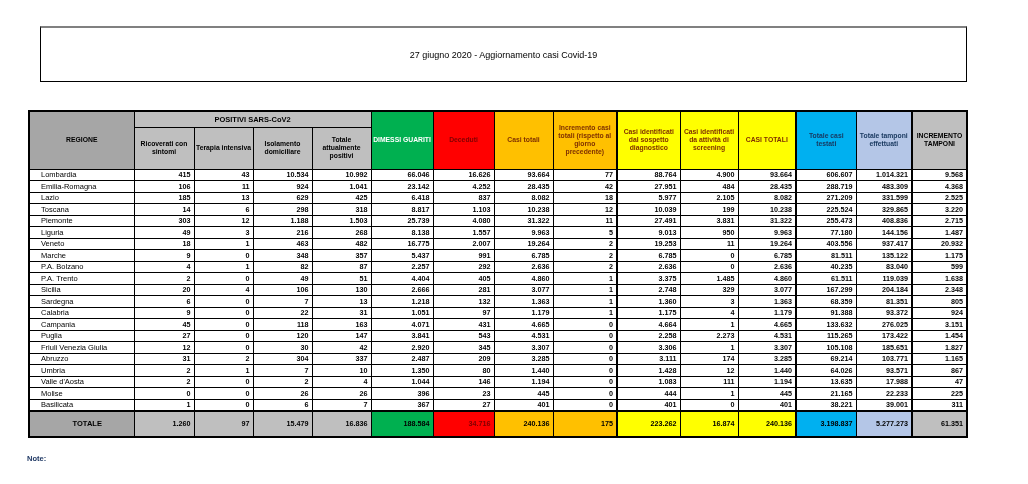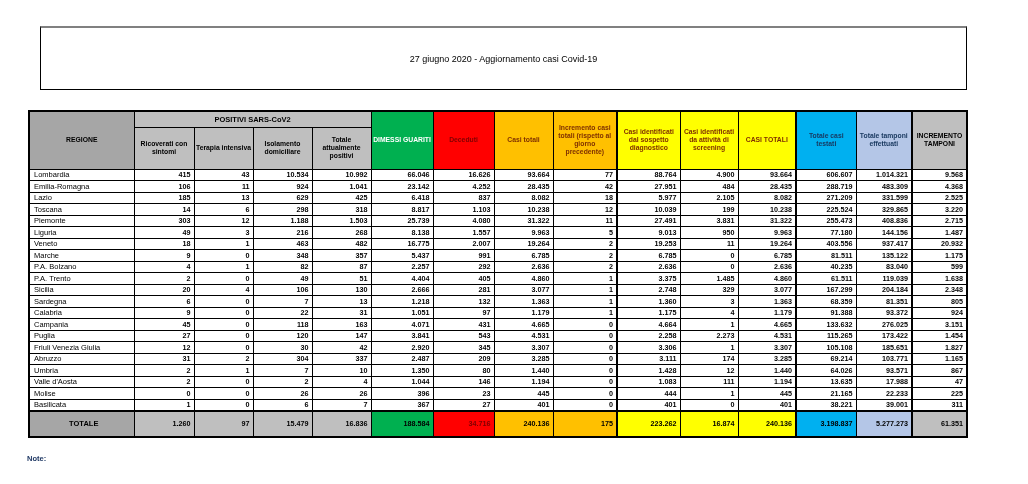--- a/index.html
+++ b/index.html
@@ -1,31 +1,31 @@
 <!DOCTYPE html>
 <html><head>
 <meta charset="utf-8">
 <style>
   * { box-sizing: border-box; margin: 0; padding: 0; }
   html, body { width: 1028px; height: 484px; background: #ffffff; overflow: hidden;
     font-family: "Liberation Sans", sans-serif; }
   .page { position: relative; width: 1028px; height: 484px; background: #fff; }
 
-  .title-box { position: absolute; left: 40px; top: 26px; width: 927px; height: 64px;
+  .title-box { position: absolute; left: 40px; top: 26px; width: 927px; height: 56px;
     border: 1px solid #000; border-top: 2px solid #808080; background: #fff;
     display: flex; flex-direction: column; justify-content: space-evenly; text-align: center; }
   .title-line { font-size: 9px; color: #000; }
 
   table.covid { position: absolute; left: 28px; top: 110px; width: 938px;
     border-collapse: collapse; table-layout: fixed; border: 2px solid #000; }
   th, td { border: 1px solid #000; overflow: hidden; vertical-align: middle; }
   th { font-size: 6.8px; font-weight: bold; text-align: center; line-height: 1.2; padding: 1px; }
   th.band { height: 16px; font-size: 7.5px; }
   tr.subrow th { height: 42px; }
-  td.region { font-size: 7.5px; font-weight: normal; text-align: left; padding-left: 4px; color: #000; background: #fff; }
+  td.region { font-size: 7.5px; font-weight: normal; text-align: left; padding-left: 11px; color: #000; background: #fff; }
   td.num { font-size: 7.2px; font-weight: bold; text-align: right; padding-right: 3px; color: #000; background: #fff; }
   tr.data { height: 11.5px; }
   tr.total { height: 26px; }
   tr.total td { border-top: 2px solid #000; }
   tr.total td.region { font-weight: bold; text-align: center; font-size: 7.5px; }
 
   .bg-darkgray { background: #A6A6A6 !important; color: #000; }
   .bg-gray     { background: #BFBFBF !important; color: #000; }
   .bg-green    { background: #00B050 !important; color: #ffffff; }
   .bg-red      { background: #FF0000 !important; color: #7F0000; }

